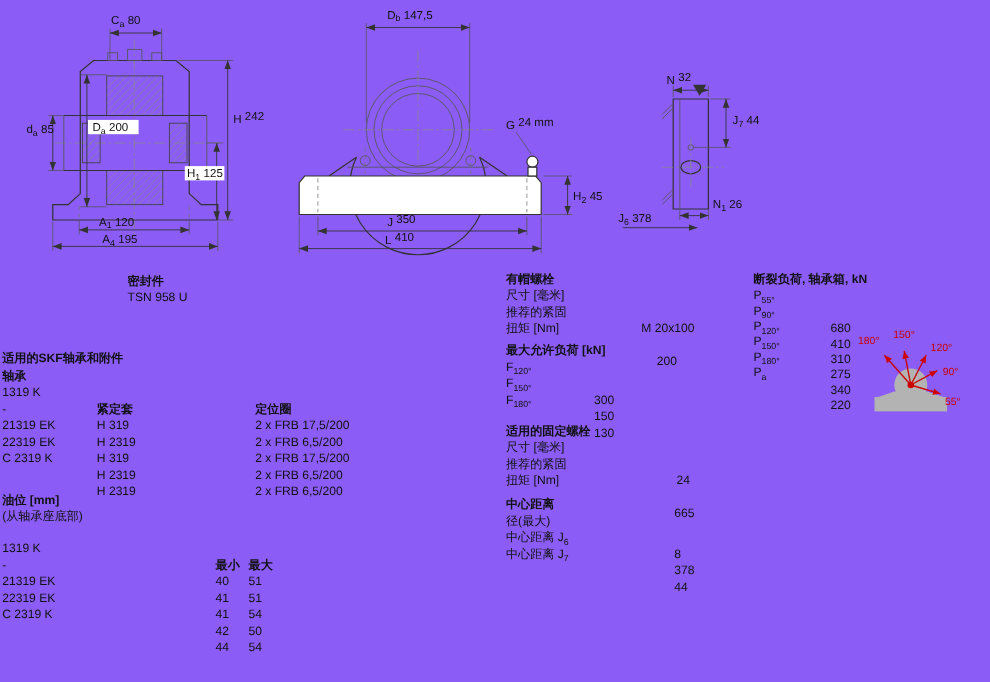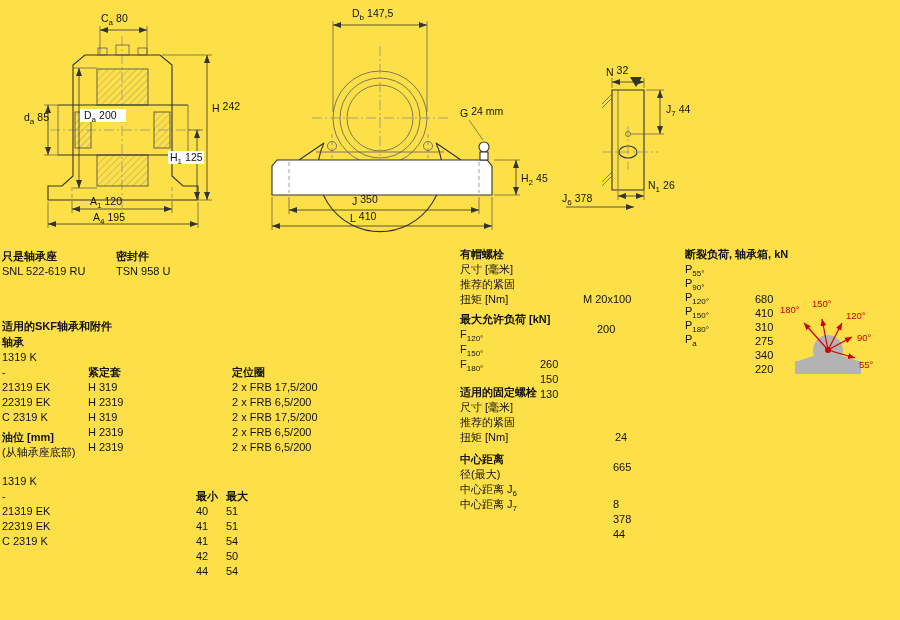--- a/index.html
+++ b/index.html
@@ -1,16 +1,16 @@
 <!DOCTYPE html>
 <html><head>
 <meta charset="utf-8">
 <style>
   html,body{margin:0;padding:0;background:#fff;}
-  #canvas{position:relative;width:900px;height:620px;background:#fde047;overflow:hidden;
+  #canvas{position:relative;width:900px;height:620px;background:#8b5cf6;overflow:hidden;
           font-family:"Liberation Sans","DejaVu Sans",sans-serif;font-size:11px;color:#111;}
   .blk{position:absolute;white-space:nowrap;}
   .b{font-weight:bold;}
   .row{position:relative;height:15px;line-height:15px;white-space:nowrap;}
   .row14{height:14px;line-height:14px;}
   .row17{height:17px;line-height:17px;}
   .val{position:absolute;top:0;margin-top:30px;}
   sub{font-size:8px;}
   svg{position:absolute;}
   svg text{font-family:"Liberation Sans","DejaVu Sans",sans-serif;font-size:10.5px;fill:#111;}
@@ -180,44 +180,40 @@
     <line x1="58" y1="57" x2="72" y2="30" stroke="#c00" stroke-width="1.2" marker-end="url(#ar2)"></line>
     <line x1="58" y1="57" x2="82" y2="44" stroke="#c00" stroke-width="1.2" marker-end="url(#ar2)"></line>
     <line x1="58" y1="57" x2="85" y2="65" stroke="#c00" stroke-width="1.2" marker-end="url(#ar2)"></line>
     <text class="rlab" x="10" y="20">180°</text>
     <text class="rlab" x="42" y="14">150°</text>
     <text class="rlab" x="76" y="26">120°</text>
     <text class="rlab" x="87" y="48">90°</text>
     <text class="rlab" x="89" y="75">55°</text>
   </svg>
 
-  <div class="blk" style="left:2px;top:249px">
-    <div class="row b">只是轴承座</div>
-    <div class="row">SNL 522-619 RU</div>
-  </div>
   <div class="blk" style="left:116px;top:249px">
     <div class="row b">密封件</div>
     <div class="row">TSN 958 U</div>
   </div>
 
   <div class="blk" style="left:2px;top:318px">
     <div class="row row17 b">适用的SKF轴承和附件</div>
     <div class="row b">
       <span>轴承</span>
       <span class="val" style="left:86px">紧定套</span>
       <span class="val" style="left:230px">定位圈</span>
     </div>
     <div class="row"><span>1319 K</span><span class="val" style="left:86px">H 319</span><span class="val" style="left:230px">2 x FRB 17,5/200</span></div>
     <div class="row"><span>-</span><span class="val" style="left:86px">H 2319</span><span class="val" style="left:230px">2 x FRB 6,5/200</span></div>
     <div class="row"><span>21319 EK</span><span class="val" style="left:86px">H 319</span><span class="val" style="left:230px">2 x FRB 17,5/200</span></div>
     <div class="row"><span>22319 EK</span><span class="val" style="left:86px">H 2319</span><span class="val" style="left:230px">2 x FRB 6,5/200</span></div>
     <div class="row"><span>C 2319 K</span><span class="val" style="left:86px">H 2319</span><span class="val" style="left:230px">2 x FRB 6,5/200</span></div>
   </div>
 
-  <div class="blk" style="left:2px;top:430px">
+  <div class="blk" style="left:2px;top:448px">
     <div class="row b">油位 [mm]</div>
     <div class="row row14">(从轴承座底部)</div>
     <div class="row b">
       <span class="val" style="left:194px">最小</span>
       <span class="val" style="left:224px">最大</span>
     </div>
     <div class="row"><span>1319 K</span><span class="val" style="left:194px">40</span><span class="val" style="left:224px">51</span></div>
     <div class="row"><span>-</span><span class="val" style="left:194px">41</span><span class="val" style="left:224px">51</span></div>
     <div class="row"><span>21319 EK</span><span class="val" style="left:194px">41</span><span class="val" style="left:224px">54</span></div>
     <div class="row"><span>22319 EK</span><span class="val" style="left:194px">42</span><span class="val" style="left:224px">50</span></div>
@@ -232,21 +228,21 @@
     </div>
     <div class="row">推荐的紧固</div>
     <div class="row">
       <span>扭矩 [Nm]</span>
       <span class="val" style="left:137px">200</span>
     </div>
   </div>
 
   <div class="blk" style="left:460px;top:312px">
     <div class="row b">最大允许负荷 [kN]</div>
-    <div class="row"><span><span>F</span><sub>120°</sub></span><span class="val" style="left:80px">260</span></div>
+    <div class="row"><span><span>F</span><sub>120°</sub></span><span class="val" style="left:80px">300</span></div>
     <div class="row"><span><span>F</span><sub>150°</sub></span><span class="val" style="left:80px">150</span></div>
     <div class="row"><span><span>F</span><sub>180°</sub></span><span class="val" style="left:80px">130</span></div>
   </div>
 
   <div class="blk" style="left:460px;top:385px">
     <div class="row b">适用的固定螺栓</div>
     <div class="row">
       <span>尺寸 [毫米]</span>
       <span class="val" style="left:155px">24</span>
     </div>

